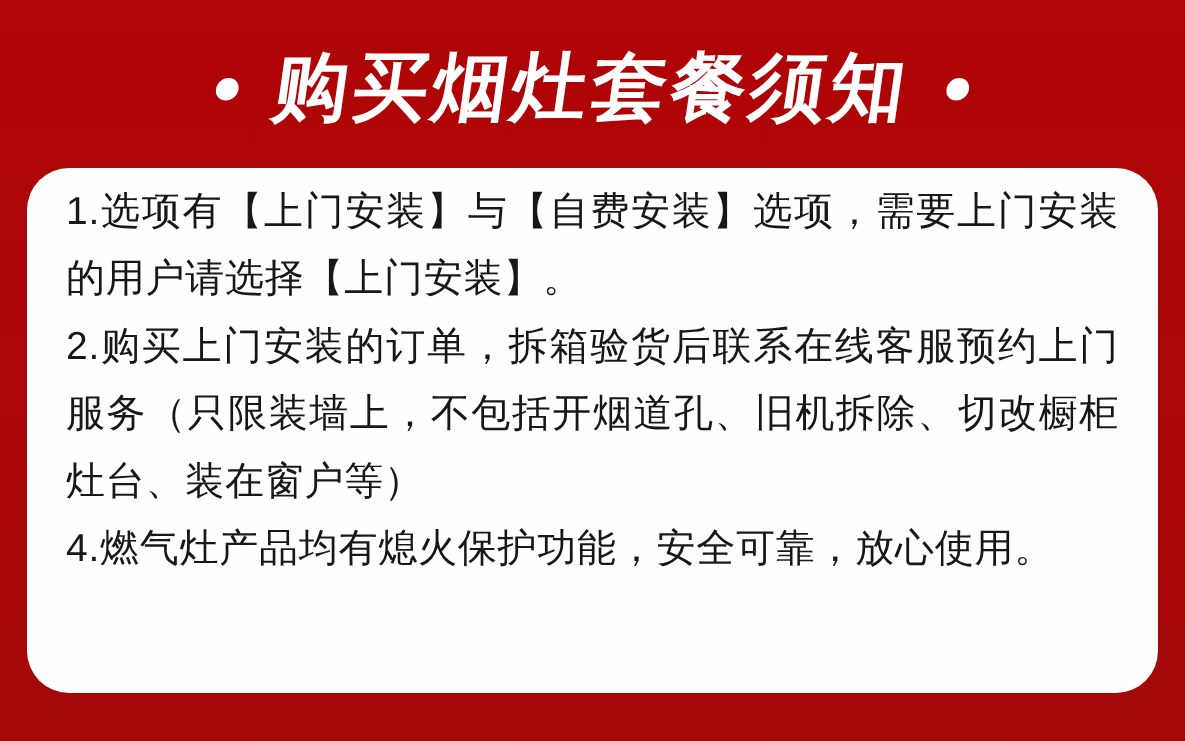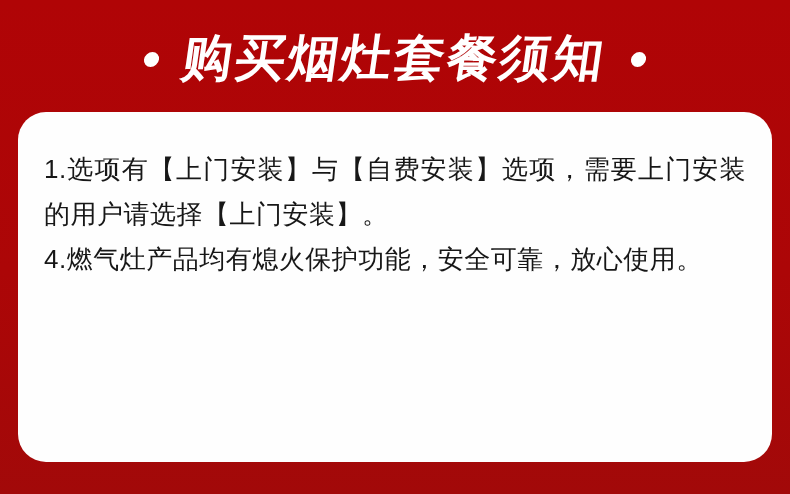--- a/index.html
+++ b/index.html
@@ -46,21 +46,21 @@
   }
   .notice-card {
     position: absolute;
     left: 18px;
     top: 112px;
     width: 754px;
     height: 350px;
     background: #FEFEFE;
     border-radius: 28px;
     box-sizing: border-box;
-    padding: 35px 26px 0 26px;
+    padding: 6px 26px 0 26px;
   }
   .notice-item {
     margin: 0;
     font-size: 26px;
     line-height: 45px;
     color: #171717;
     letter-spacing: 0.5px;
     text-align: justify;
   }
 </style>
@@ -68,14 +68,15 @@
 <body>
 
 <div class="title-bar">
   <span class="title-dot"></span>
   <span class="title-text">购买烟灶套餐须知</span>
   <span class="title-dot"></span>
 </div>
 
 <div class="notice-card">
   <p class="notice-item">1.选项有【上门安装】与【自费安装】选项，需要上门安装的用户请选择【上门安装】。</p>
+  <p class="notice-item">2.购买上门安装的订单，拆箱验货后联系在线客服预约上门服务（只限装墙上，不包括开烟道孔、旧机拆除、切改橱柜灶台、装在窗户等）</p>
   <p class="notice-item">4.燃气灶产品均有熄火保护功能，安全可靠，放心使用。</p>
 </div>
 
 </body></html>

